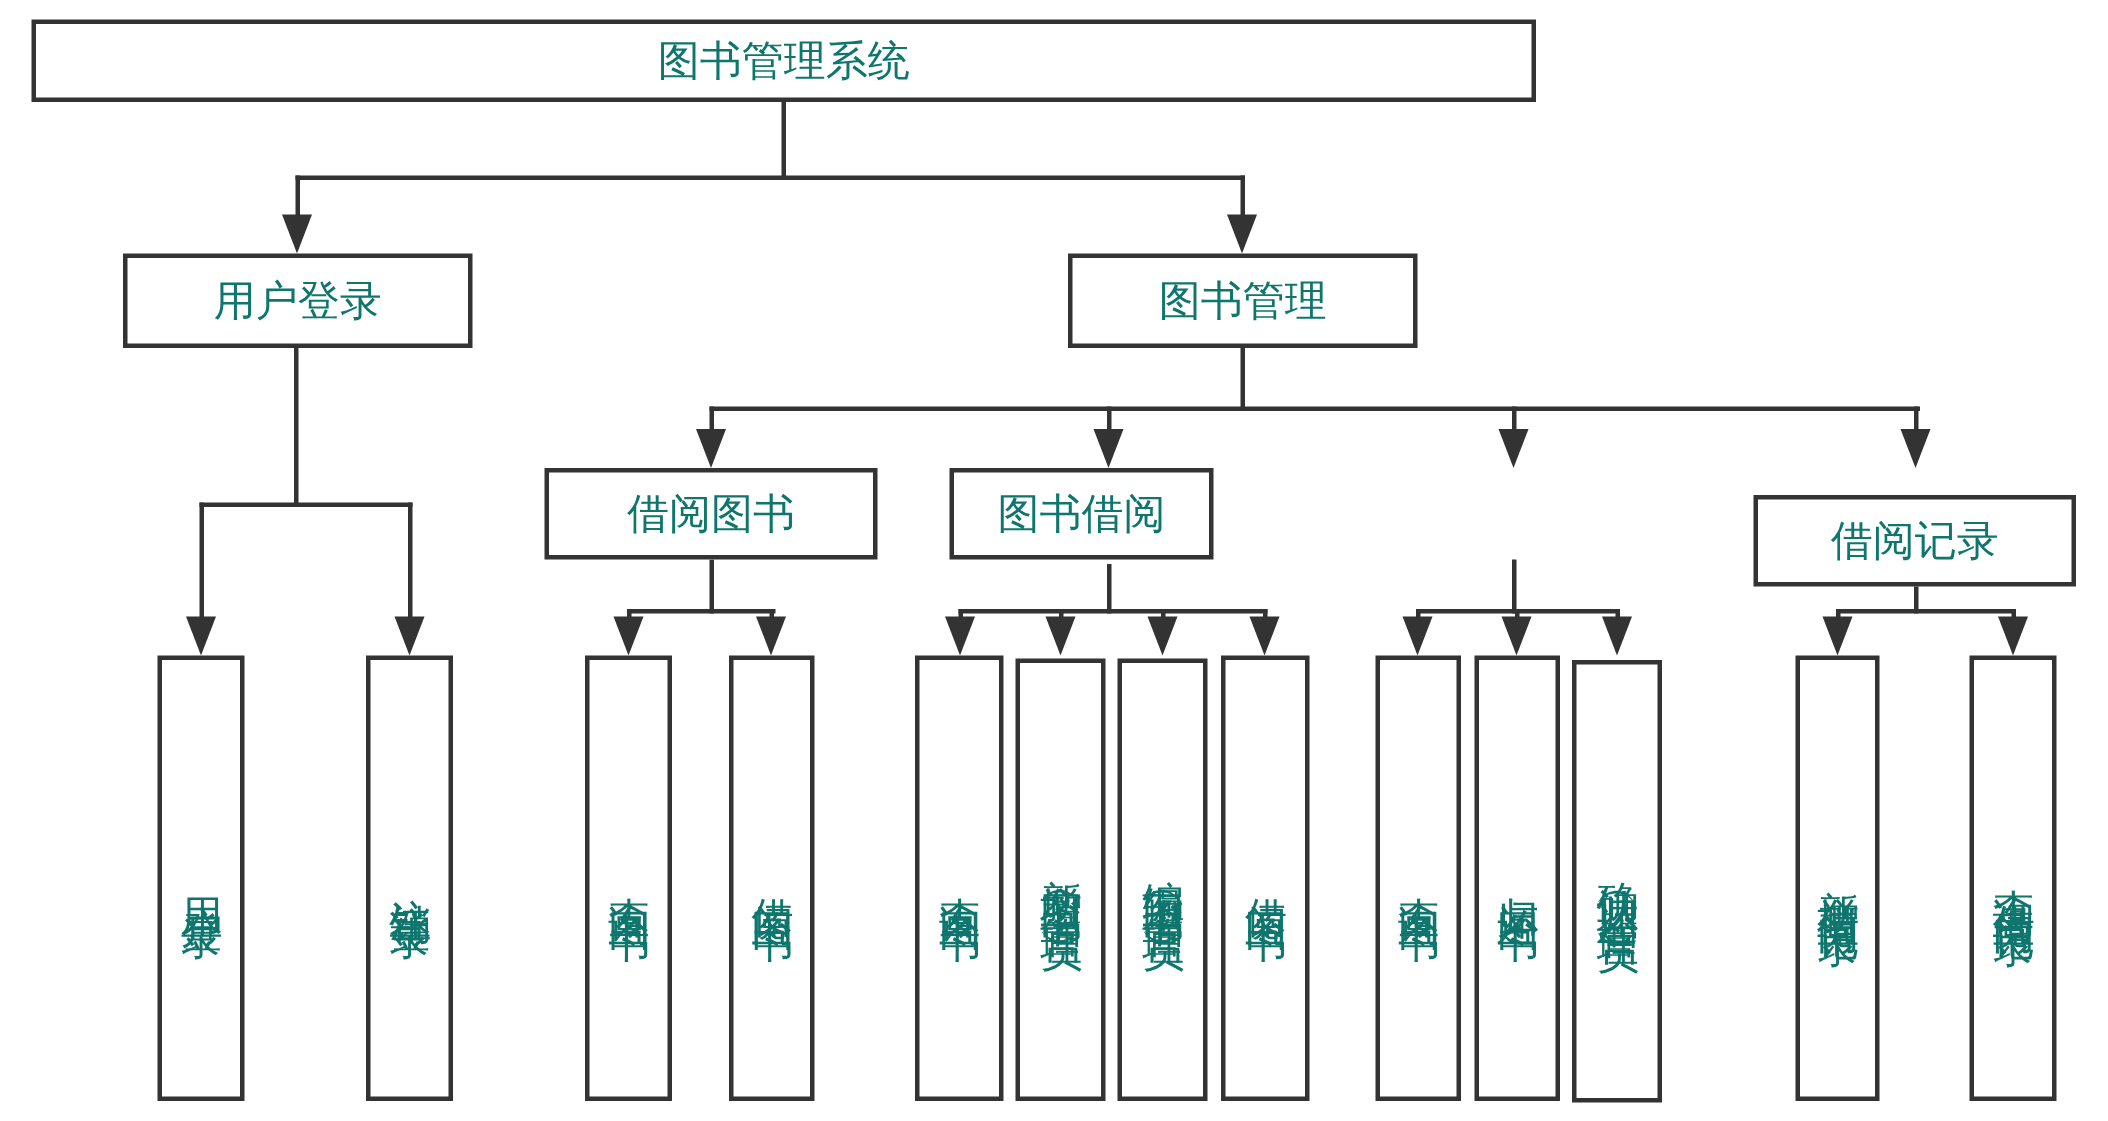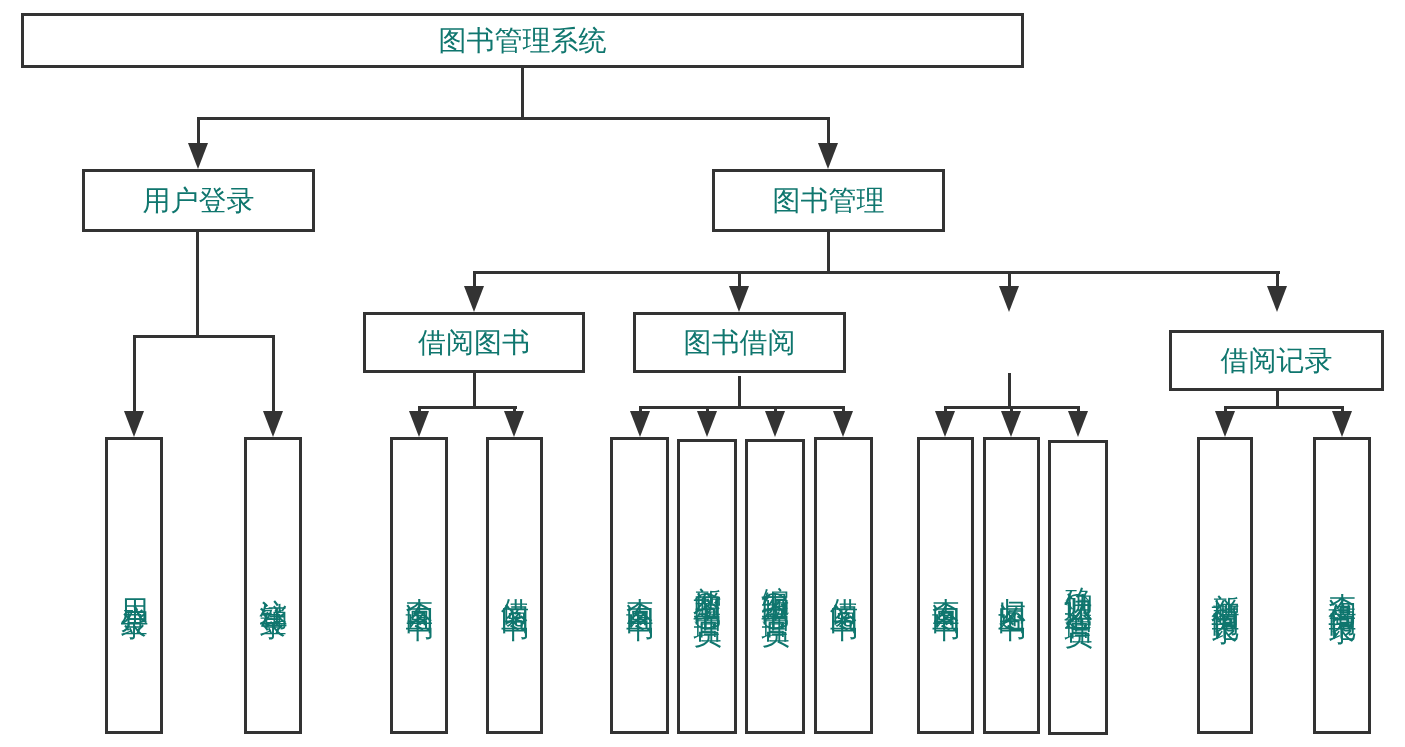--- a/index.html
+++ b/index.html
@@ -98,21 +98,21 @@
   <div class="box" style="left:82px;top:169px;width:233px;height:63px;">
     <span class="label">用户登录</span>
   </div>
   <div class="box" style="left:712px;top:169px;width:233px;height:63px;">
     <span class="label">图书管理</span>
   </div>
 
   <div class="box" style="left:363px;top:312px;width:222px;height:61px;">
     <span class="label">借阅图书</span>
   </div>
-  <div class="box" style="left:633px;top:312px;width:213px;height:61px;">
+  <div class="box" style="left:633px;top:312px;width:176px;height:61px;">
     <span class="label">图书借阅</span>
   </div>
   <div class="box" style="left:1169px;top:330px;width:215px;height:61px;">
     <span class="label">借阅记录</span>
   </div>
 
   <div class="box leaf" style="left:105px;top:437px;width:58px;height:297px;">
     <span class="label">用户登录</span>
   </div>
   <div class="box leaf" style="left:244px;top:437px;width:58px;height:297px;">

